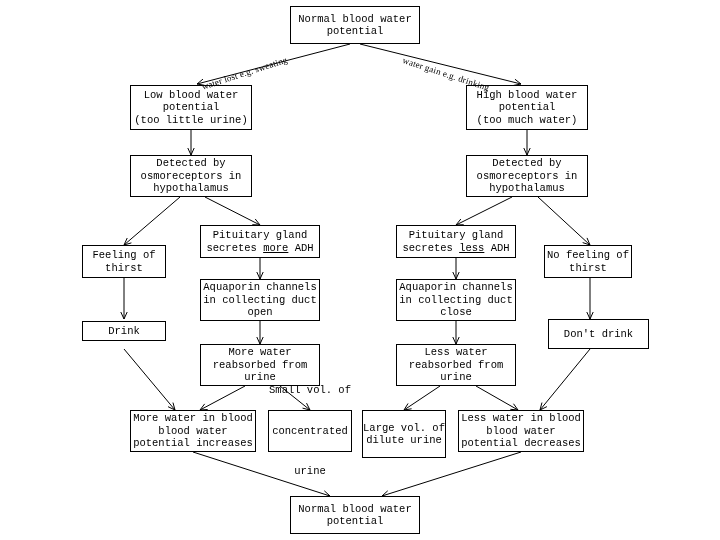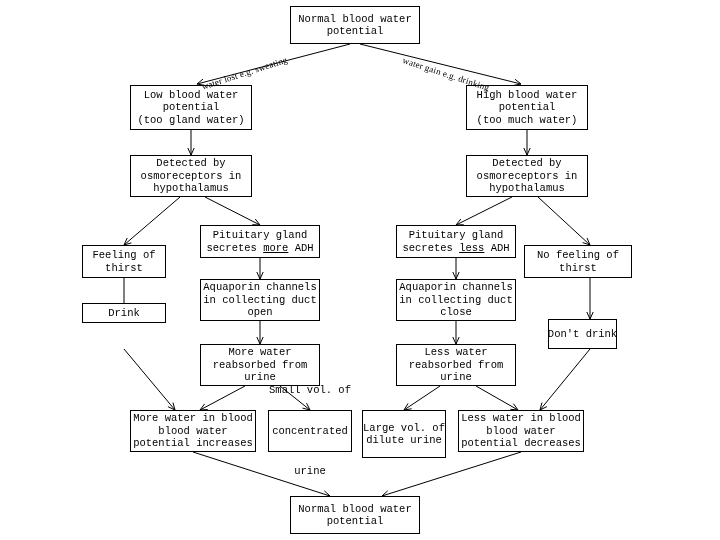--- a/index.html
+++ b/index.html
@@ -150,21 +150,21 @@
     </svg>
 
   <div id="node-layer">
       <div class="node" style="left: 290px; top: 6px; width: 130px; height: 38px; border-color: rgb(0, 0, 0);">
         <span class="line">Normal blood water</span>
         <span class="line">potential</span>
       </div>
       <div class="node" style="left: 130px; top: 85px; width: 122px; height: 45px; border-color: rgb(0, 0, 0); align-items: center;">
         <span class="line">Low blood water</span>
         <span class="line">potential</span>
-        <span class="line">(too gland water)</span>
+        <span class="line">(too little urine)</span>
       </div>
       <div class="node" style="left: 466px; top: 85px; width: 122px; height: 45px; border-color: rgb(0, 0, 0);">
         <span class="line">High blood water</span>
         <span class="line">potential</span>
         <span class="line">(too much water)</span>
       </div>
       <div class="node" style="left: 130px; top: 155px; width: 122px; height: 42px; border-color: rgb(0, 0, 0);">
         <span class="line">Detected by</span>
         <span class="line">osmoreceptors in</span>
         <span class="line">hypothalamus</span>
@@ -179,38 +179,38 @@
         <span class="line">secretes <u>more</u> ADH</span>
       </div>
       <div class="node" style="left: 396px; top: 225px; width: 120px; height: 33px; border-color: rgb(0, 0, 0);">
         <span class="line">Pituitary gland</span>
         <span class="line">secretes <u>less</u> ADH</span>
       </div>
       <div class="node" style="left: 82px; top: 245px; width: 84px; height: 33px; border-color: rgb(0, 0, 0);">
         <span class="line">Feeling of</span>
         <span class="line">thirst</span>
       </div>
-      <div class="node" style="left: 524px; top: 245px; width: 108px; height: 33px; border-color: rgb(0, 0, 0);">
+      <div class="node" style="left: 544px; top: 245px; width: 88px; height: 33px; border-color: rgb(0, 0, 0);">
         <span class="line">No feeling of</span>
         <span class="line">thirst</span>
       </div>
       <div class="node" style="left: 200px; top: 279px; width: 120px; height: 42px; border-color: rgb(0, 0, 0);">
         <span class="line">Aquaporin channels</span>
         <span class="line">in collecting duct</span>
         <span class="line">open</span>
       </div>
       <div class="node" style="left: 396px; top: 279px; width: 120px; height: 42px; border-color: rgb(0, 0, 0);">
         <span class="line">Aquaporin channels</span>
         <span class="line">in collecting duct</span>
         <span class="line">close</span>
       </div>
-      <div class="node" style="left: 82px; top: 303px; width: 84px; height: 16px; border-color: rgb(0, 0, 0);">
+      <div class="node" style="left: 82px; top: 321px; width: 84px; height: 16px; border-color: rgb(0, 0, 0);">
         <span class="line">Drink</span>
       </div>
-      <div class="node" style="left: 548px; top: 319px; width: 69px; height: 30px; border-color: rgb(0, 0, 0); text-align: center;">
+      <div class="node" style="left: 548px; top: 319px; width: 101px; height: 30px; border-color: rgb(0, 0, 0); text-align: center;">
         <span class="line">Don't drink</span>
       </div>
       <div class="node" style="left: 200px; top: 344px; width: 120px; height: 42px; border-color: rgb(0, 0, 0);">
         <span class="line">More water</span>
         <span class="line">reabsorbed from</span>
         <span class="line">urine</span>
       </div>
       <div class="node" style="left: 396px; top: 344px; width: 120px; height: 42px; border-color: rgb(0, 0, 0);">
         <span class="line">Less water</span>
         <span class="line">reabsorbed from</span>

